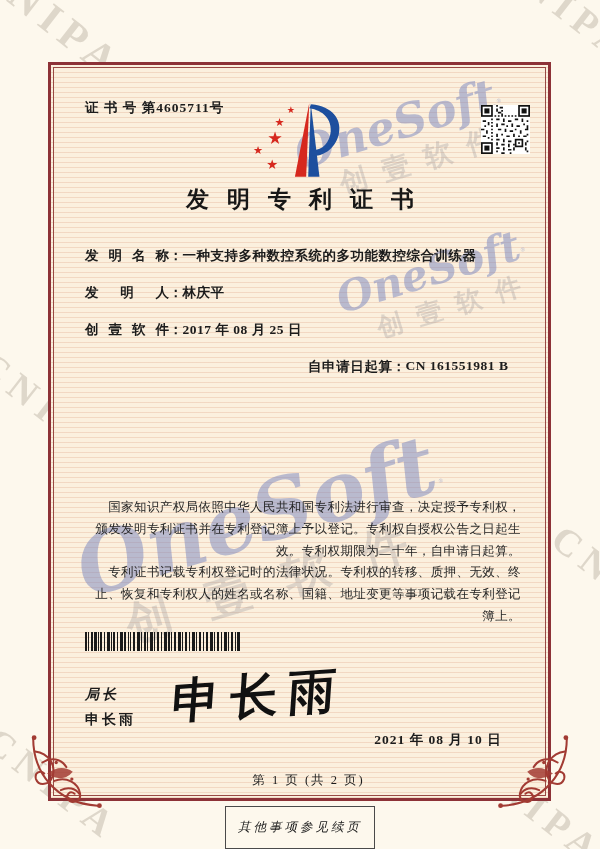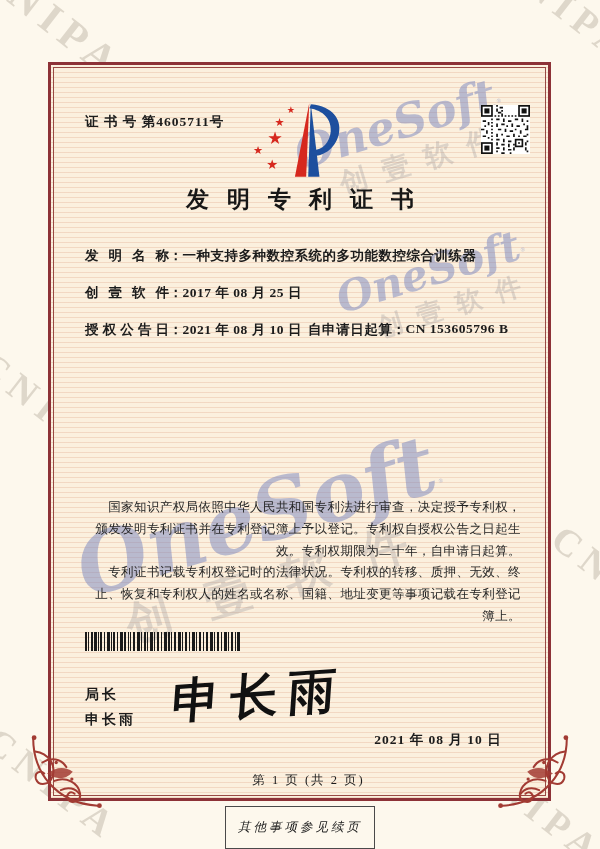--- a/index.html
+++ b/index.html
@@ -46,21 +46,21 @@
   .wm2 { left:338px; top:246px; }
   .wm2 .wm-en { font-size:42px; }
   .wm2 .wm-cn { font-size:26px; letter-spacing:15px; margin:-2px 0 0 30px; }
   .wm3 { left:78px; top:466px; }
   .wm3 .wm-en { font-size:82px; }
   .wm3 .wm-cn { font-size:46px; letter-spacing:36px; margin:-10px 0 0 30px; }
 
   
   .content { position:absolute; inset:0; z-index:3; }
 
-  .cert-no { position:absolute; left:85px; top:99px; font-size:13.5px; font-weight:bold; letter-spacing:1px;margin-top:14px; }
+  .cert-no { position:absolute; left:85px; top:99px; font-size:13.5px; font-weight:bold; letter-spacing:1px; }
 
   .logo { position:absolute; left:252px; top:93px; width:92px; height:94px; }
   .qr { position:absolute; left:481px; top:105px; width:49px; height:49px; }
 
   .title {
     position:absolute; left:0; right:0; top:184px; text-align:center;
     font-size:23px; font-weight:bold; letter-spacing:18px; text-indent:18px; color:#171717;
   }
 
   .fields { position:absolute; left:85px; top:247px; right:55px; }
@@ -68,21 +68,21 @@
   .field-label { display:inline-block; width:84px; text-align:justify; text-align-last:justify; vertical-align:top; }
   .field-colon { display:inline-block; vertical-align:top; }
   .field-value { display:inline-block; vertical-align:top; letter-spacing:0.5px; }
   .pair2 { position:absolute; left:223px; top:0; }
 
   .paragraphs { position:absolute; left:83px; top:497px; width:438px; font-size:12.5px; line-height:1.74; color:#262626; }
   .paragraphs p { text-indent:2em; letter-spacing:0.4px;text-align:right; }
 
   .barcode { position:absolute; left:85px; top:632px; width:156px; height:19px; }
 
-  .sig-title { position:absolute; left:85px; top:686px; font-size:14px; font-weight:bold; letter-spacing:3px; }
+  .sig-title { position:absolute; left:85px; top:686px; font-size:14px; font-weight:bold; letter-spacing:3px;font-style:italic; }
   .sig-name  { position:absolute; left:85px; top:711px; font-size:14px; font-weight:bold; letter-spacing:3px; }
   .sig-script {
     position:absolute; left:172px; top:664px; font-size:48px; letter-spacing:10px;
     transform:rotate(-4deg) skewX(-8deg); color:#111; font-weight:600;
   }
   .grant-date-bottom { position:absolute; left:358px; top:731px; width:160px; text-align:center; font-size:13.5px; font-weight:600; letter-spacing:1px; }
 
   .page-footer { position:absolute; left:0; right:0; top:772px; text-align:center; font-size:12.5px; letter-spacing:2px;padding-left:17px; }
 
   .continue-note {
@@ -168,28 +168,28 @@
       <rect x="22" y="22" width="1" height="1" fill="#111"></rect>
   </svg>
 
   <div class="title">发明专利证书</div>
 
   <div class="fields">
     <div class="field-row">
       <span class="field-label">发明名称</span><span class="field-colon">：</span><span class="field-value">一种支持多种数控系统的多功能数控综合训练器</span>
     </div>
     <div class="field-row">
+      <span class="field-label">发明人</span><span class="field-colon">：</span><span class="field-value">林庆平</span>
+    </div>
+    <div class="field-row">
       <span class="field-label">创壹软件</span><span class="field-colon">：</span><span class="field-value">2017 年 08 月 25 日</span>
     </div>
     <div class="field-row">
-      <span>
-        <span class="field-label">授权公告日</span><span class="field-colon">：</span><span class="field-value">2021 年 08 月 10 日</span>
-      </span>
       <span class="pair2">
-        <span class="field-label">自申请日起算</span><span class="field-colon">：</span><span class="field-value">CN 153605796 B</span>
+        <span class="field-label">自申请日起算</span><span class="field-colon">：</span><span class="field-value">CN 161551981 B</span>
       </span>
     </div>
   </div>
 
   <div class="paragraphs">
     <p>国家知识产权局依照中华人民共和国专利法进行审查，决定授予专利权，颁发发明专利证书并在专利登记簿上予以登记。专利权自授权公告之日起生效。专利权期限为二十年，自申请日起算。</p>
     <p>专利证书记载专利权登记时的法律状况。专利权的转移、质押、无效、终止、恢复和专利权人的姓名或名称、国籍、地址变更等事项记载在专利登记簿上。</p>
   </div>
 
   <svg class="barcode" viewBox="0 0 156 19" preserveAspectRatio="none">

